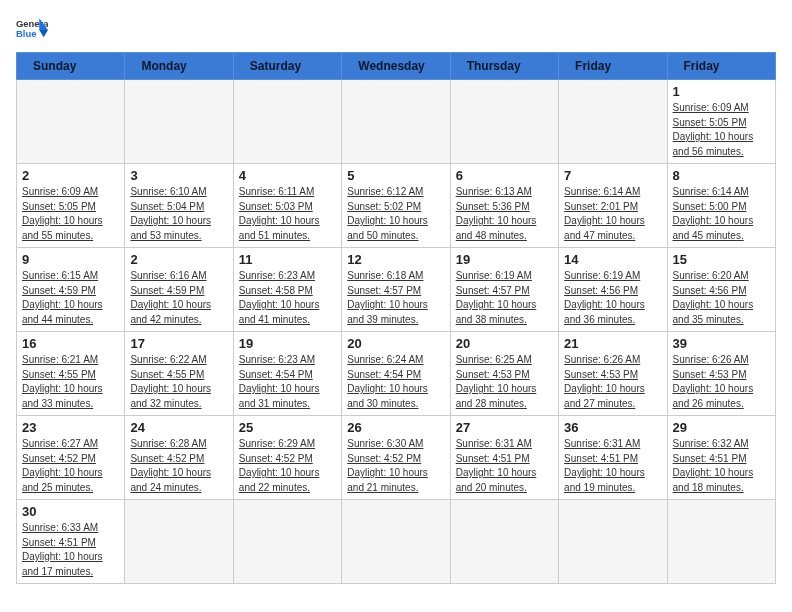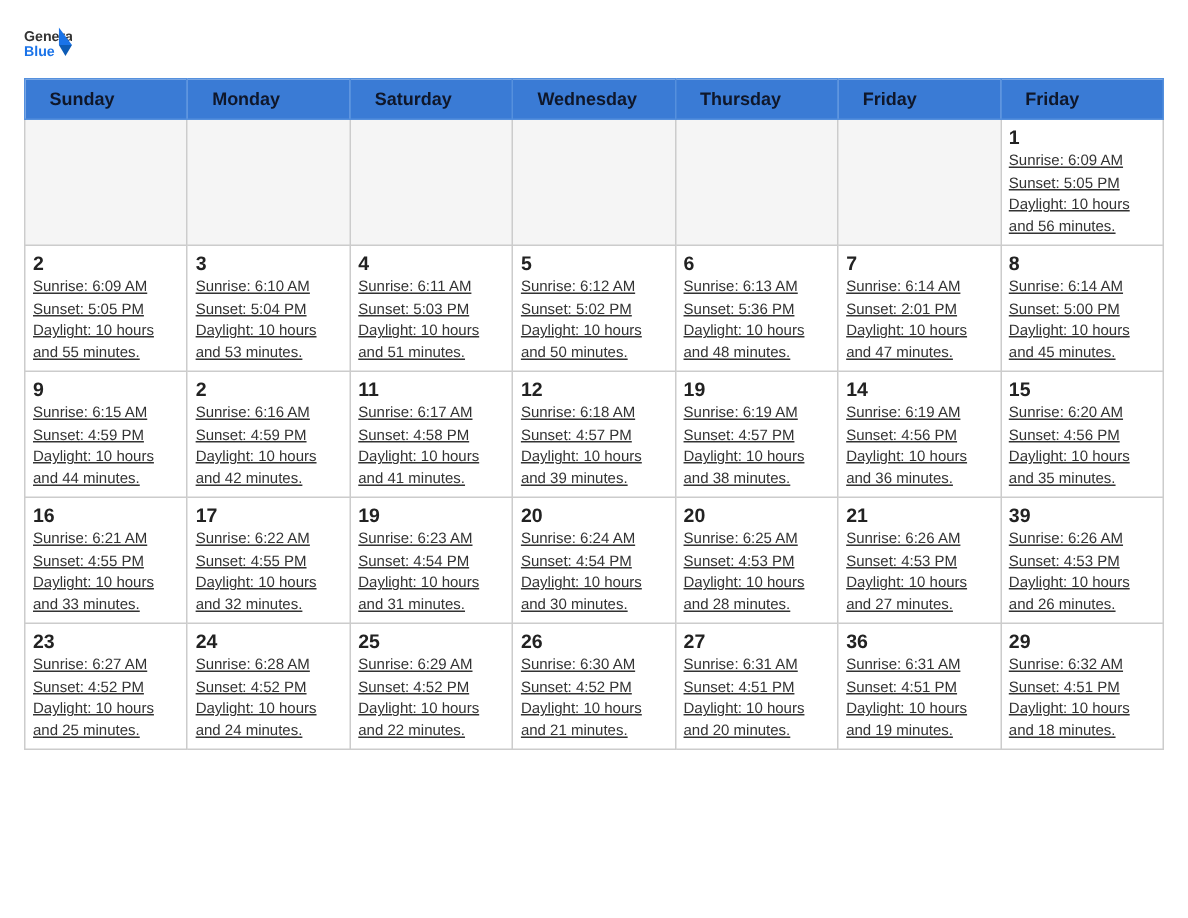--- a/index.html
+++ b/index.html
@@ -188,21 +188,21 @@
         </td>
         <td>
           <span class="day-number">2</span>
           <div class="day-info">Sunrise: 6:16 AM
 Sunset: 4:59 PM
 Daylight: 10 hours
 and 42 minutes.</div>
         </td>
         <td>
           <span class="day-number">11</span>
-          <div class="day-info">Sunrise: 6:17 AM
+          <div class="day-info">Sunrise: 6:23 AM
 Sunset: 4:58 PM
 Daylight: 10 hours
 and 41 minutes.</div>
         </td>
         <td>
           <span class="day-number">12</span>
           <div class="day-info">Sunrise: 6:18 AM
 Sunset: 4:57 PM
 Daylight: 10 hours
 and 39 minutes.</div>
@@ -323,15 +323,30 @@
 Daylight: 10 hours
 and 19 minutes.</div>
         </td>
         <td>
           <span class="day-number">29</span>
           <div class="day-info">Sunrise: 6:32 AM
 Sunset: 4:51 PM
 Daylight: 10 hours
 and 18 minutes.</div>
         </td>
+      </tr>
+      <tr class="last-row">
+        <td>
+          <span class="day-number">30</span>
+          <div class="day-info">Sunrise: 6:33 AM
+Sunset: 4:51 PM
+Daylight: 10 hours
+and 17 minutes.</div>
+        </td>
+        <td class="empty"></td>
+        <td class="empty"></td>
+        <td class="empty"></td>
+        <td class="empty"></td>
+        <td class="empty"></td>
+        <td class="empty"></td>
       </tr>
     </tbody>
 </table>
 
 </body></html>

